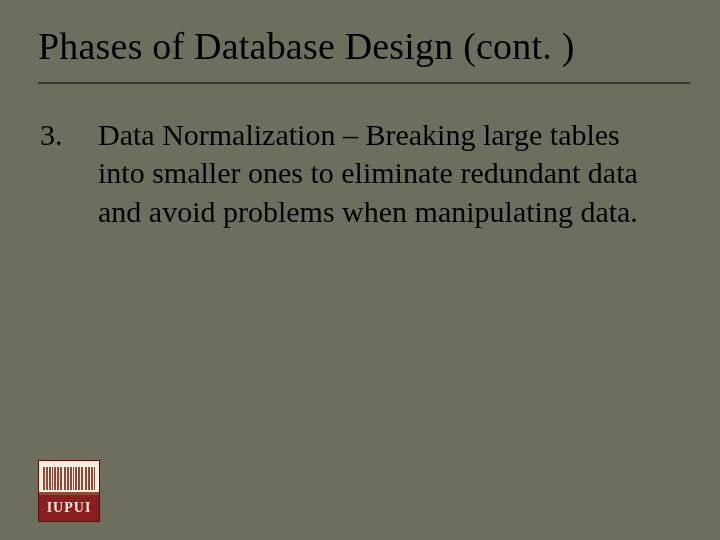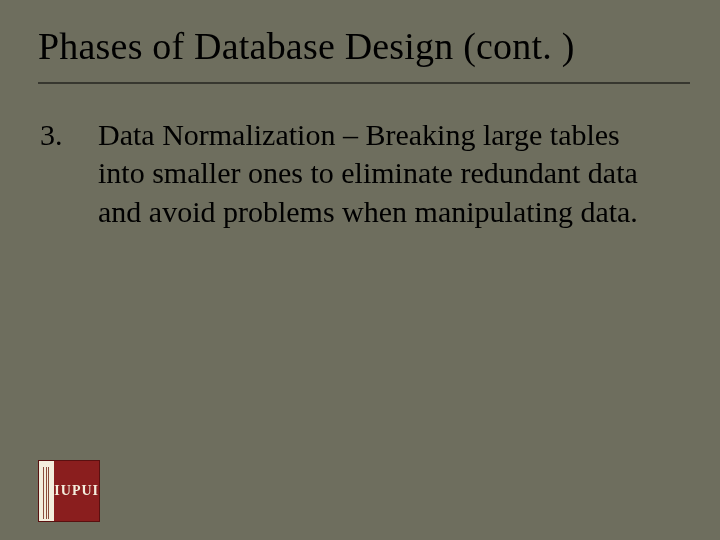--- a/index.html
+++ b/index.html
@@ -61,21 +61,21 @@
     bottom: 18px;
     display: flex;
     align-items: flex-end;
     gap: 18px;
   }
   .logo {
     width: 62px;
     height: 62px;
     background: #8a1e1e;
     display: flex;
-    flex-direction: row;
+    flex-direction: column;
     border: 1px solid #5a1010;
   }
   .logo-top {
     flex: 1.1;
     background: #f4eedd;
     position: relative;
     overflow: hidden;
   }
   .logo-building {
     position: absolute;

